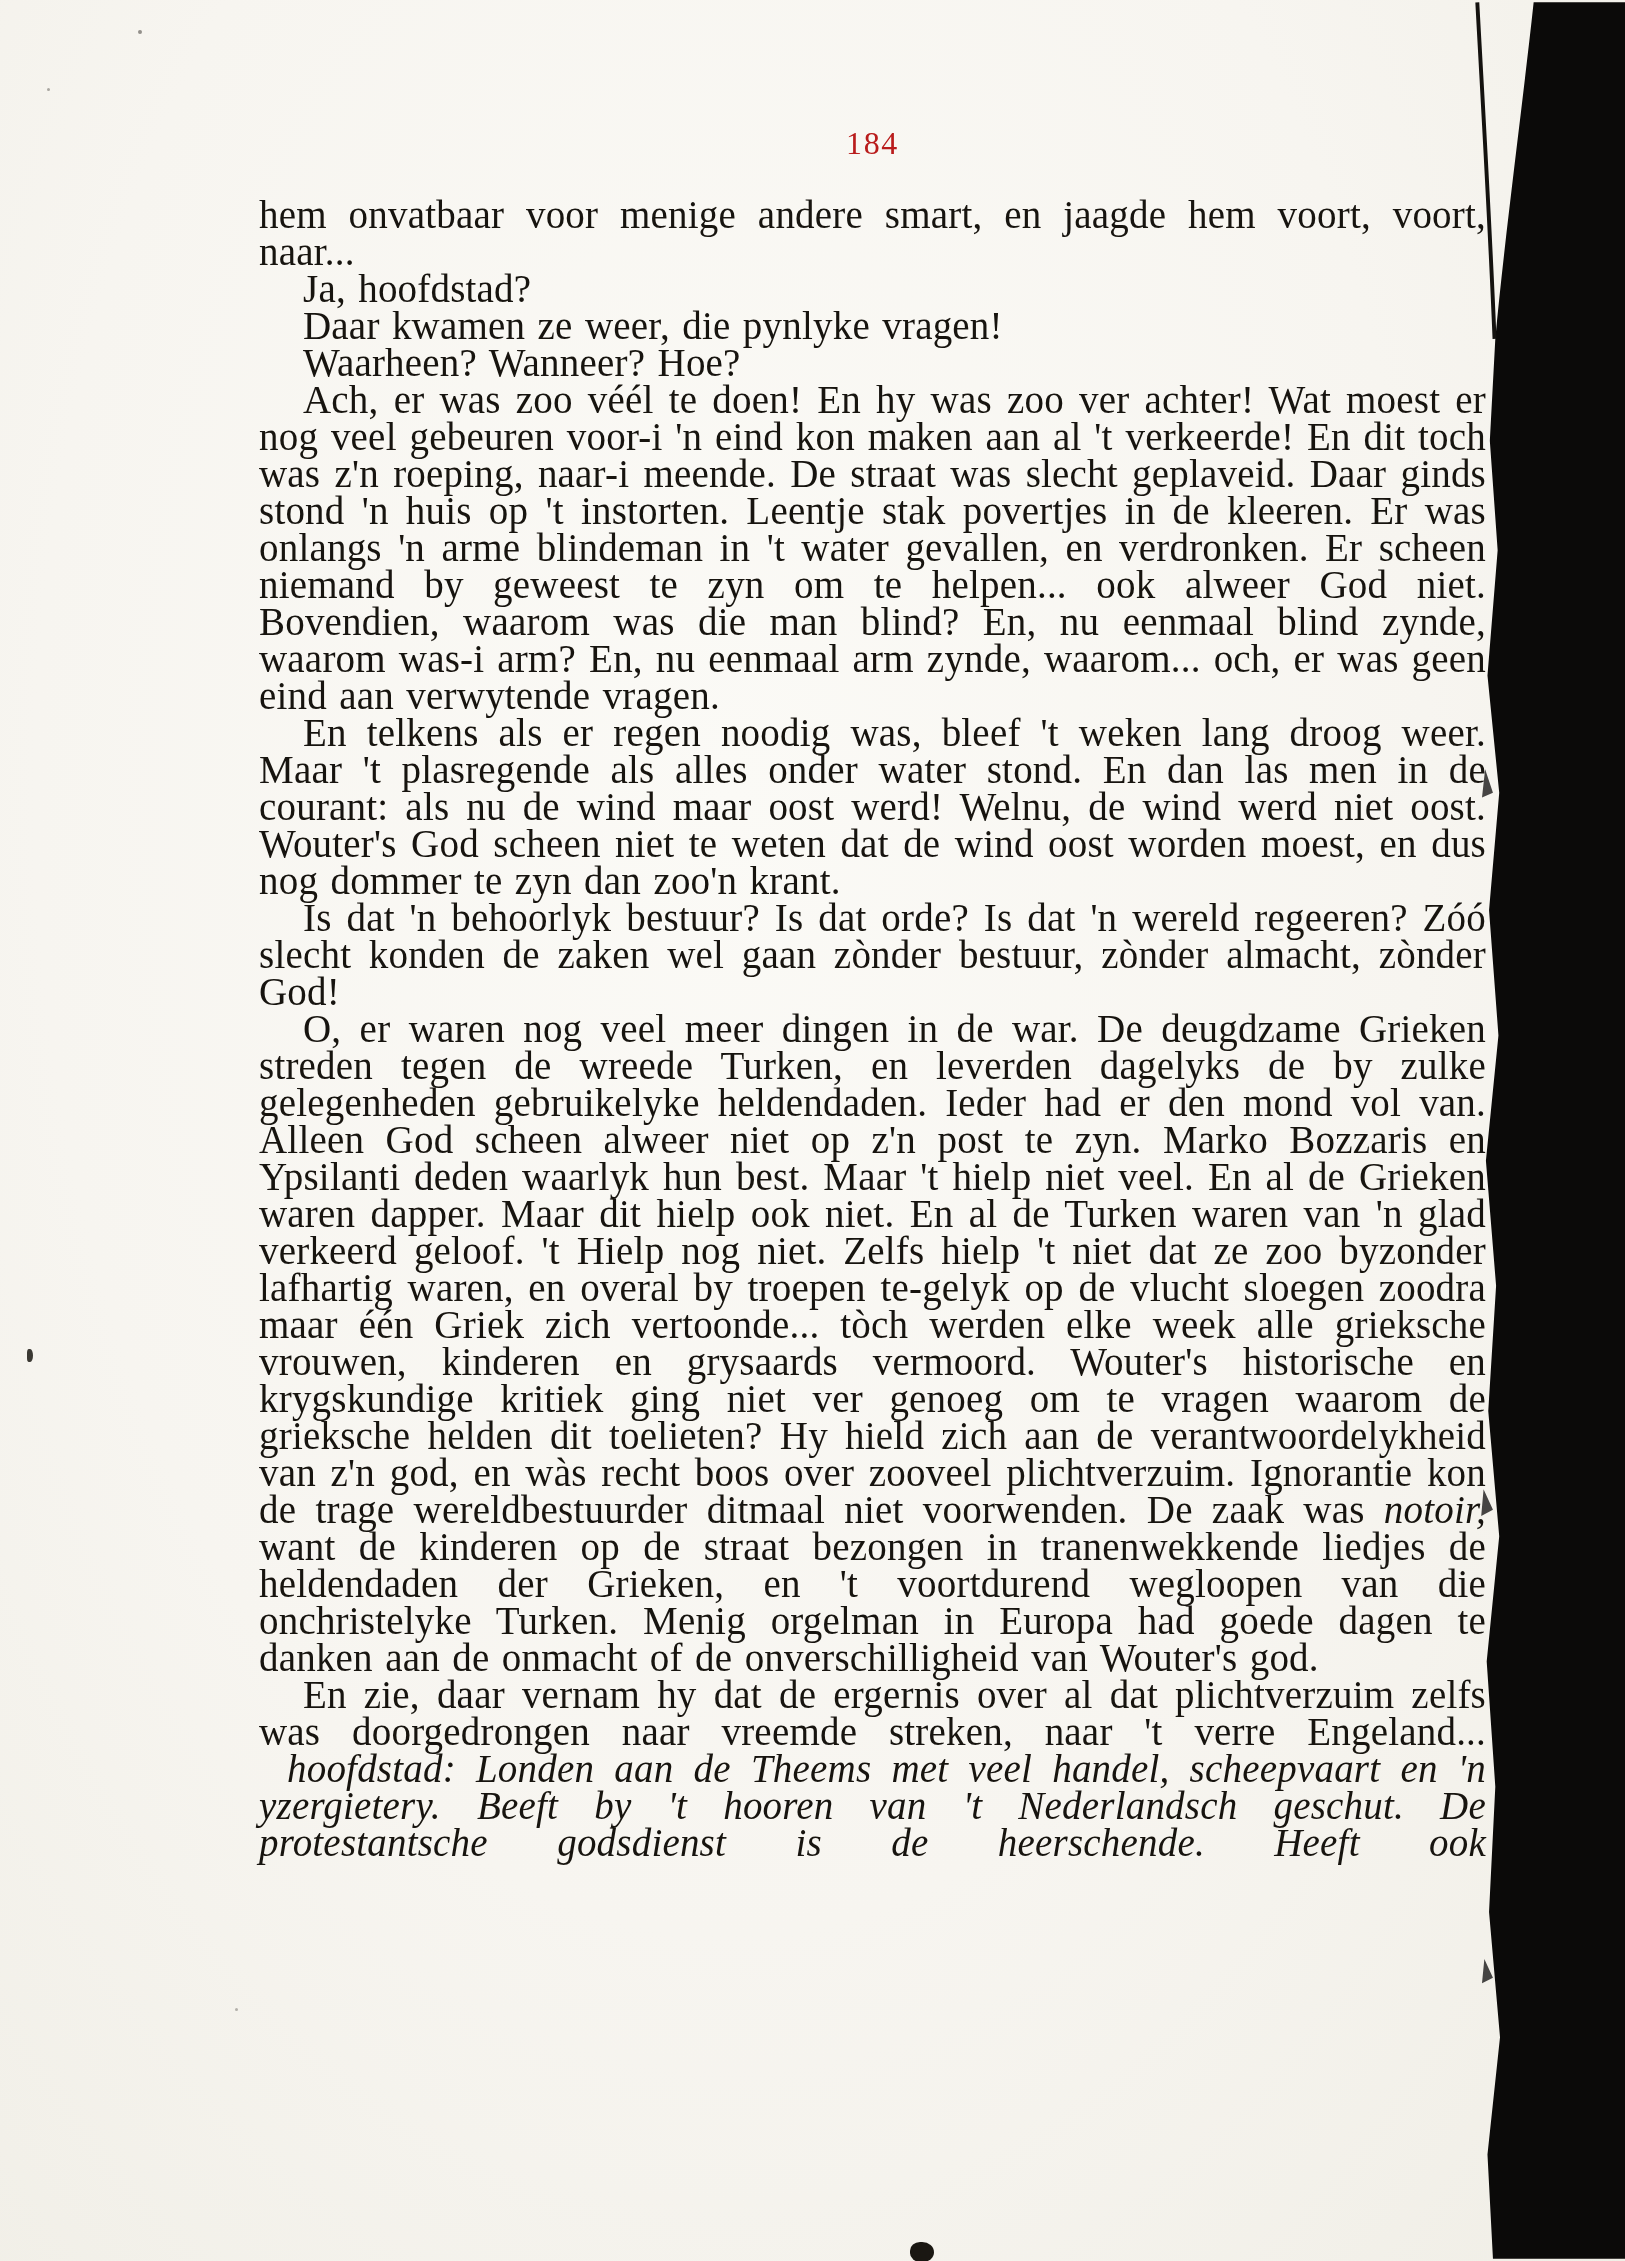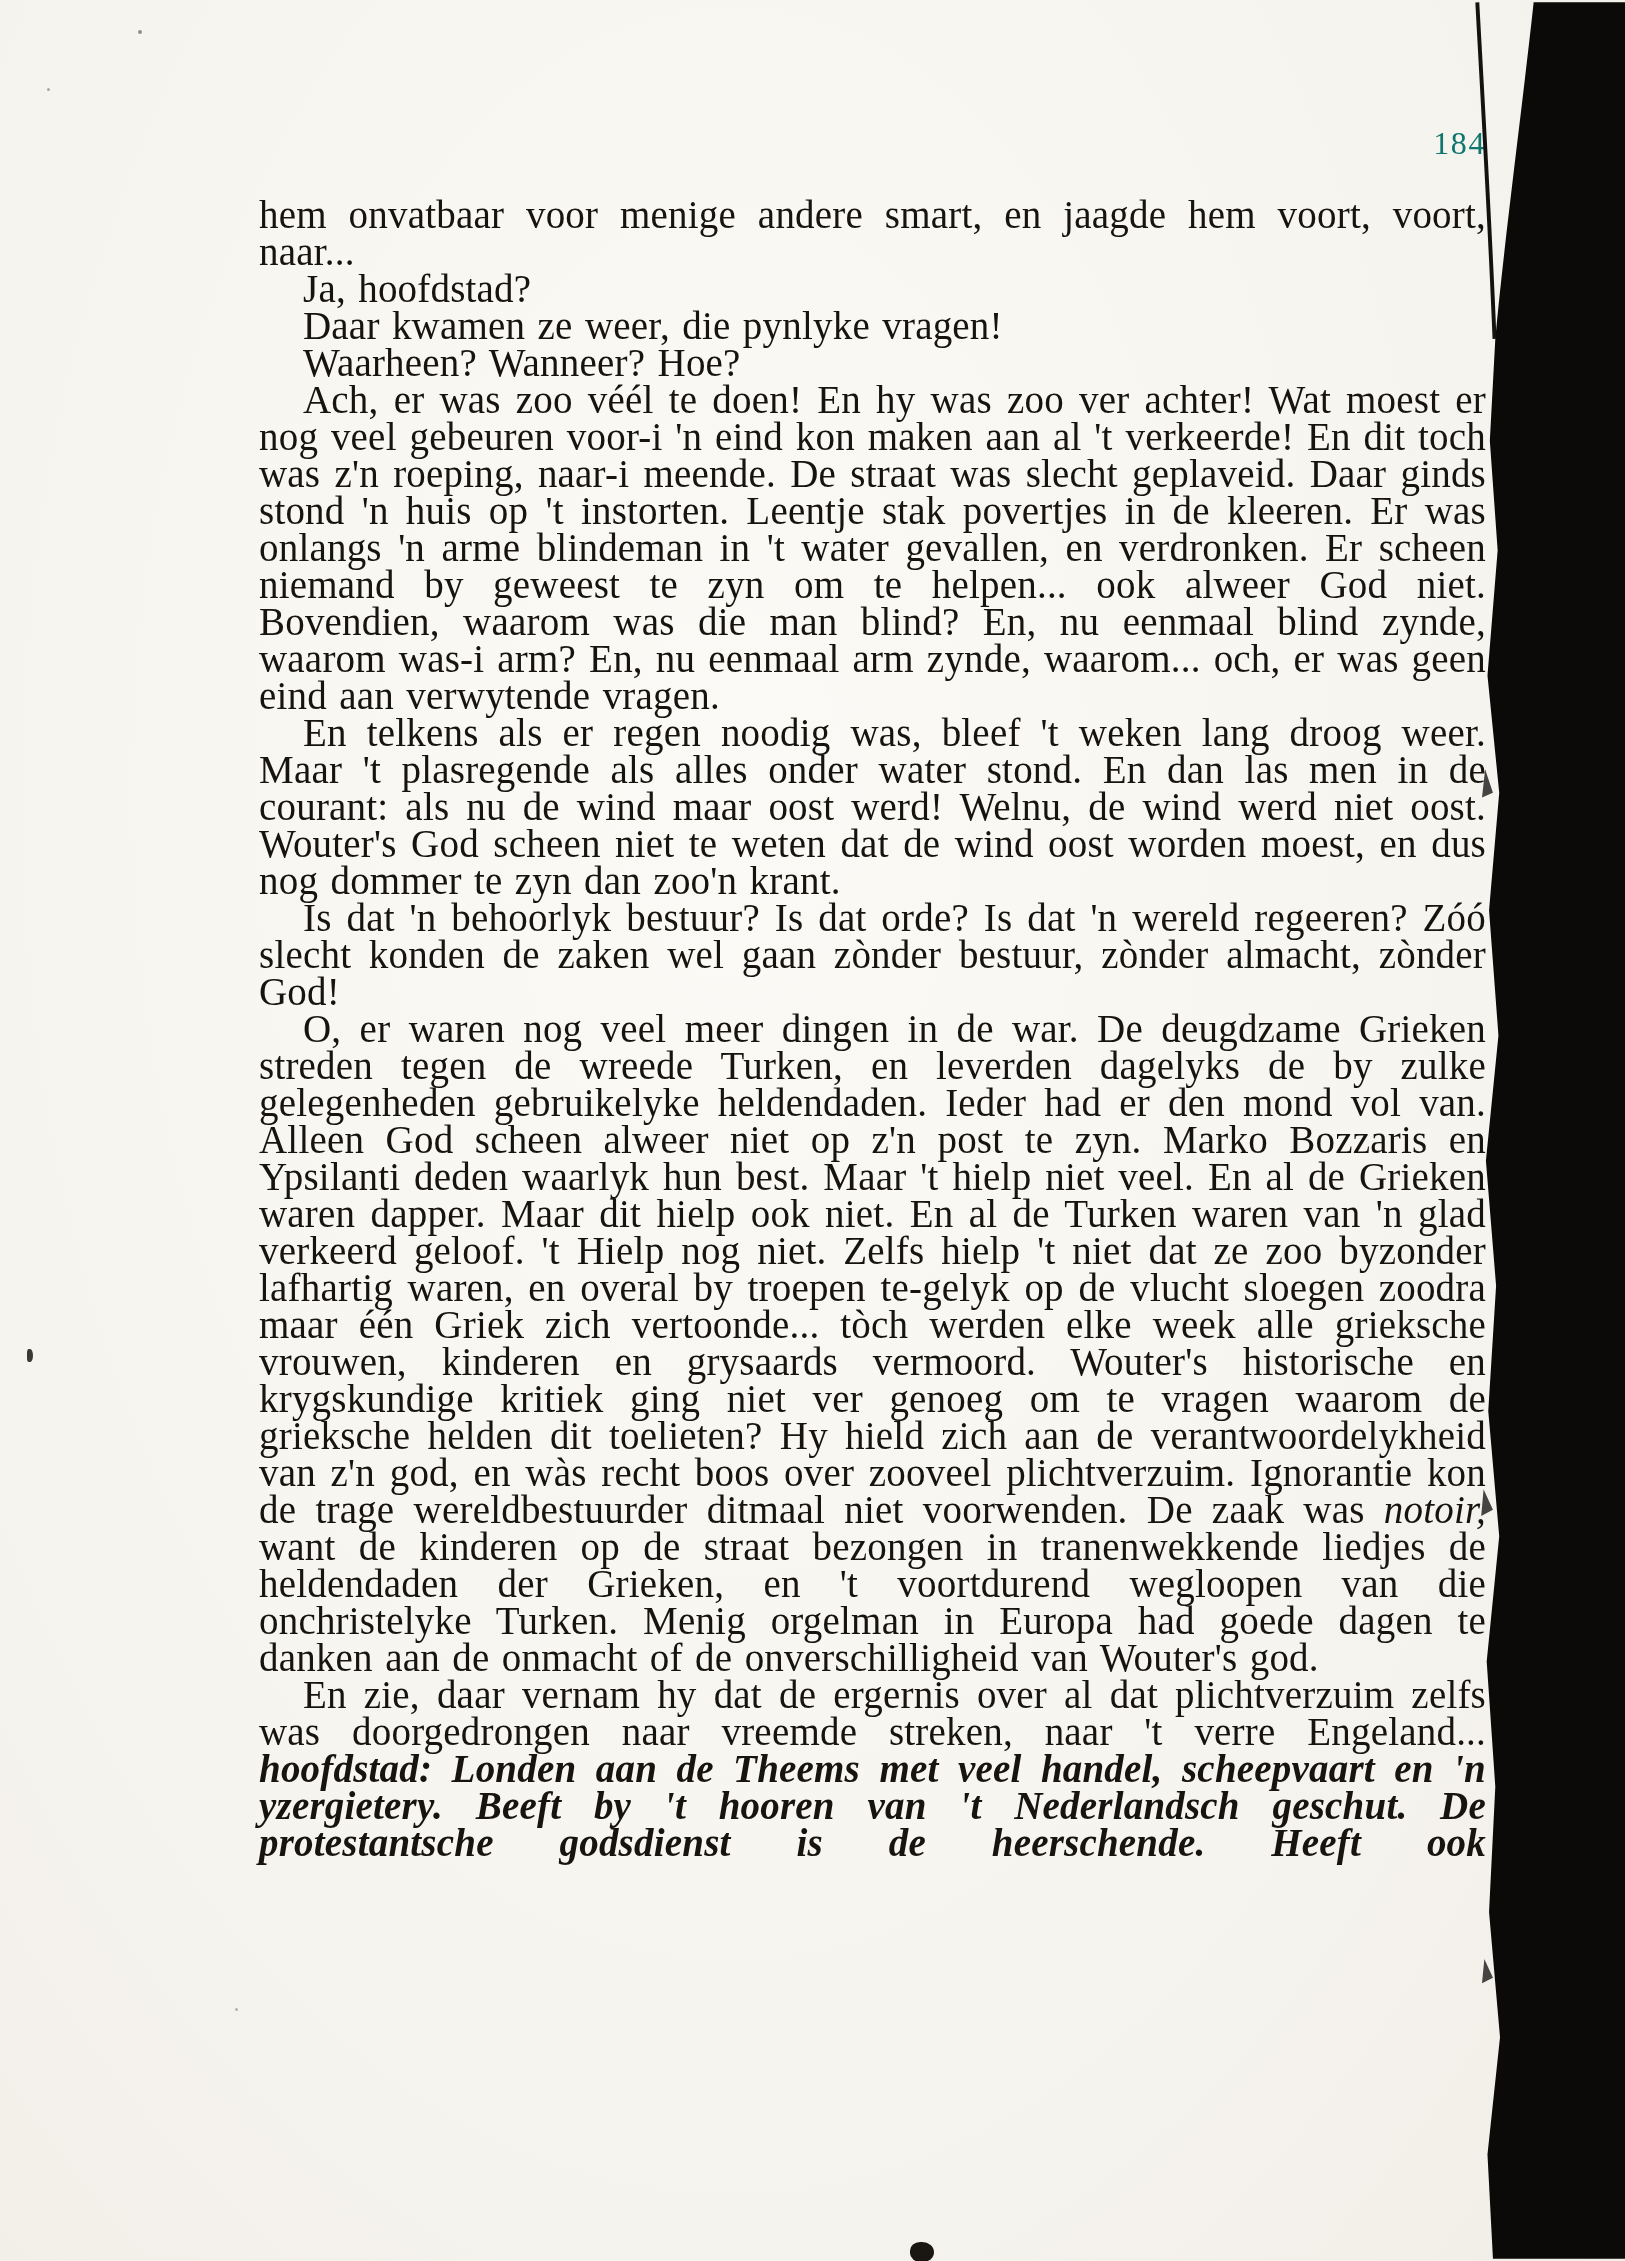--- a/index.html
+++ b/index.html
@@ -15,44 +15,44 @@
   }
   .page {
     position: absolute;
     inset: 0;
   }
   .page-number {
     position: absolute;
     top: 125px;
     left: 259px;
     width: 1227px;
-    text-align: right;
+    text-align: center;
     font-size: 32px;
     letter-spacing: 1.6px;
-    color: #0f766e;
+    color: #b91c1c;
   }
   .text-block {
     position: absolute;
     top: 196px;
     left: 259px;
     width: 1227px;
     font-size: 39px;
     line-height: 37px;
     text-align: justify;
     word-spacing: 2.4px;
     letter-spacing: 0.2px;
   }
   .text-block p {
     margin: 0;
     padding: 0;
   }
   .text-block p.indent { text-indent: 44px; }
   .text-block p.justify-last { text-align-last: justify; }
   .it { font-style: italic; }
-  .b  { font-weight: bold; }
+  .b  { font-weight: normal; margin-left: 28px; }
   
   .scan-edge {
     position: absolute;
     top: 0;
     right: 0;
     width: 180px;
     height: 2261px;
     pointer-events: none;
   }
   

